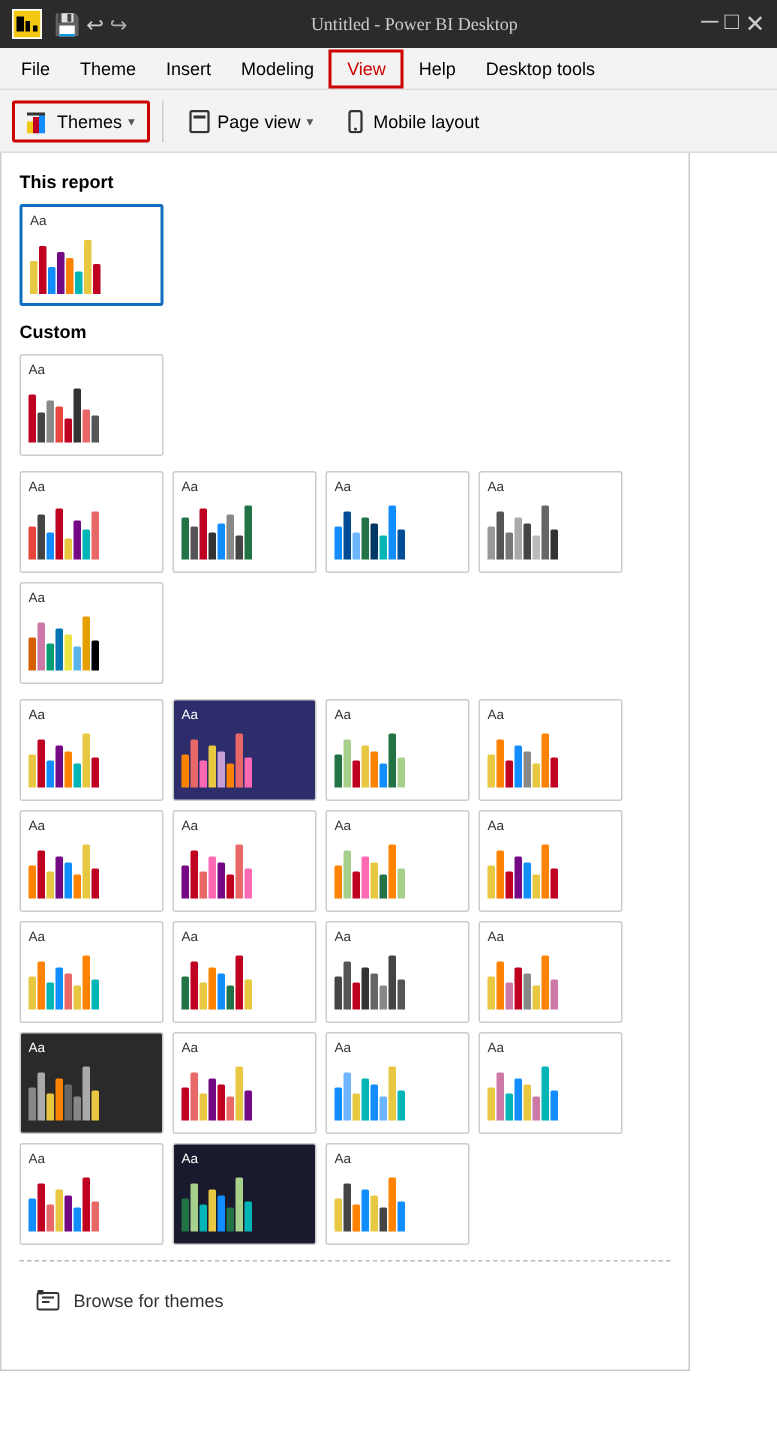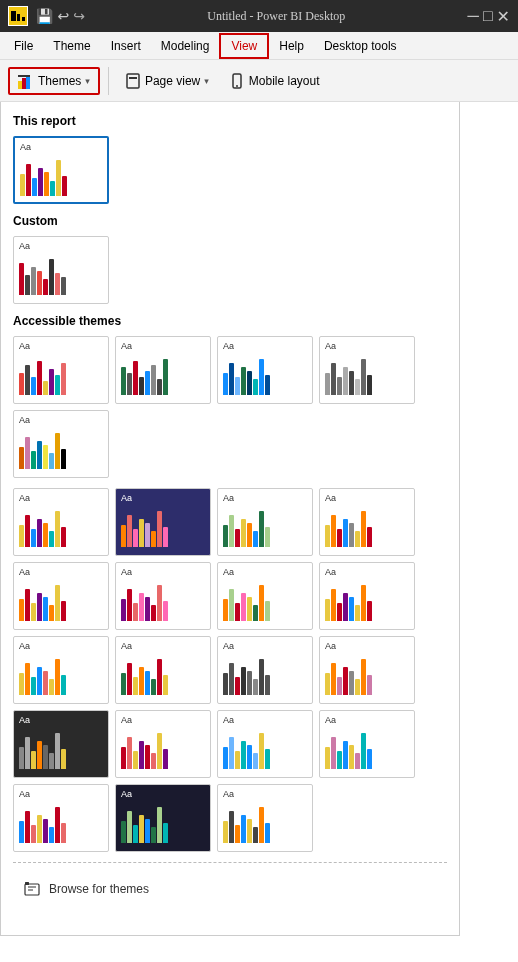--- a/index.html
+++ b/index.html
@@ -285,21 +285,20 @@
           <div class="bar" style="height:24px;background:#E8453C;"></div>
           <div class="bar" style="height:16px;background:#C00020;"></div>
           <div class="bar" style="height:36px;background:#333;"></div>
           <div class="bar" style="height:22px;background:#E86868;"></div>
           <div class="bar" style="height:18px;background:#555;"></div>
         </div>
       </div>
     </div>
   </div>
 
-  <div class="section-title">Accessible themes</div>
   <div class="themes-grid">
 
     <div class="theme-card">
       <span class="theme-label">Aa</span>
       <div class="mini-chart">
         <div class="bar-group">
           <div class="bar" style="height:22px;background:#E8453C;"></div>
           <div class="bar" style="height:30px;background:#444;"></div>
           <div class="bar" style="height:18px;background:#118DFF;"></div>
           <div class="bar" style="height:34px;background:#C00020;"></div>

